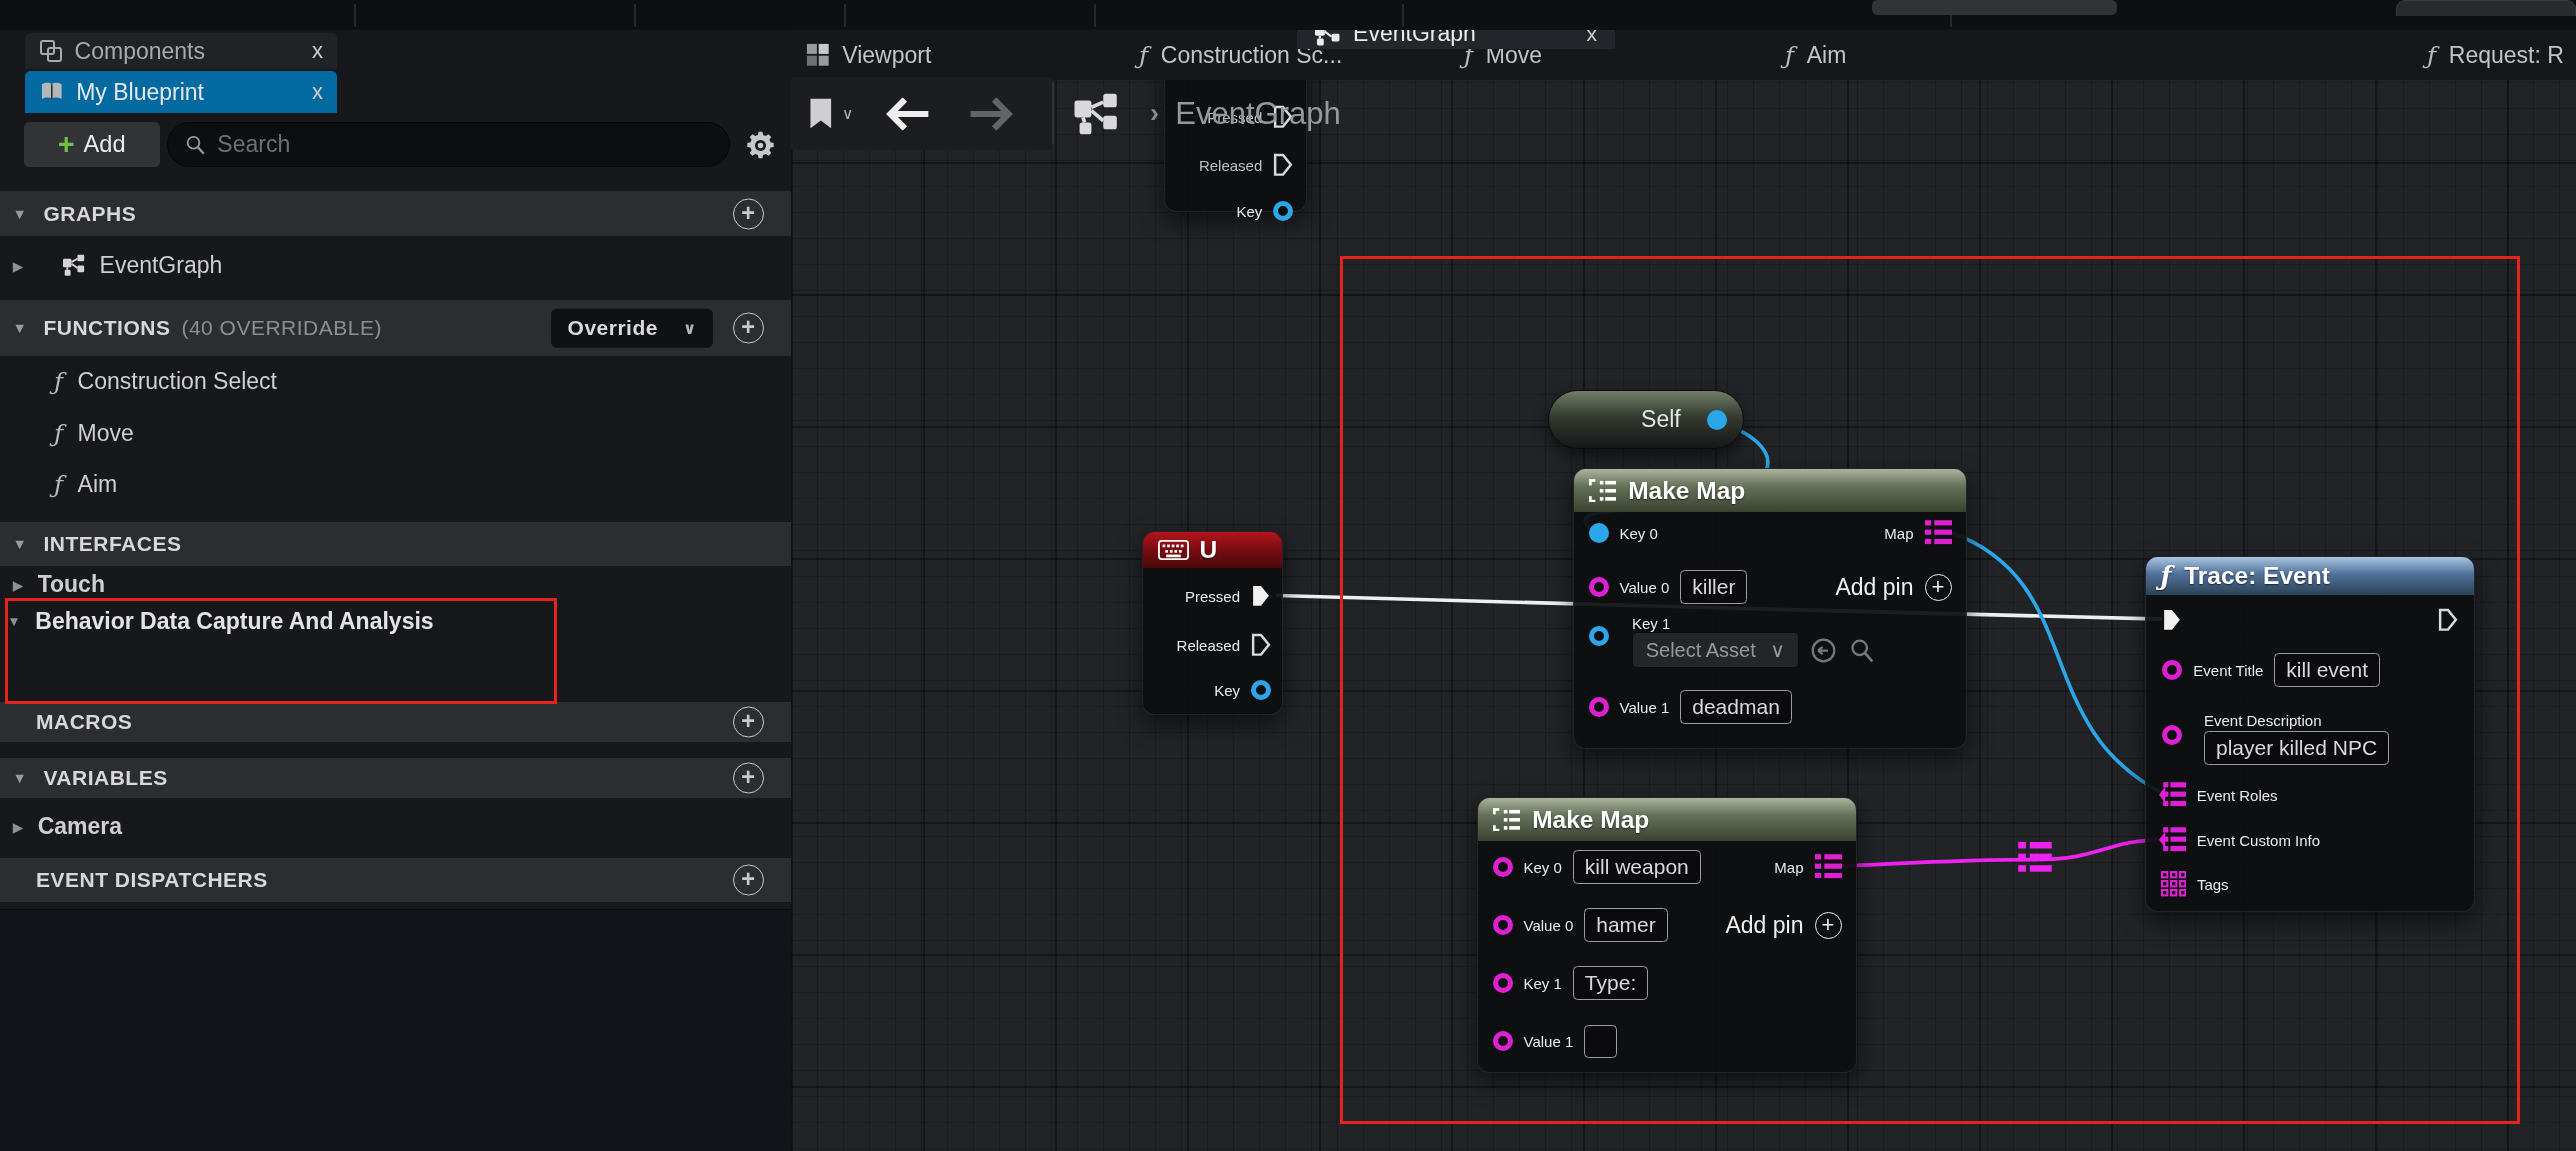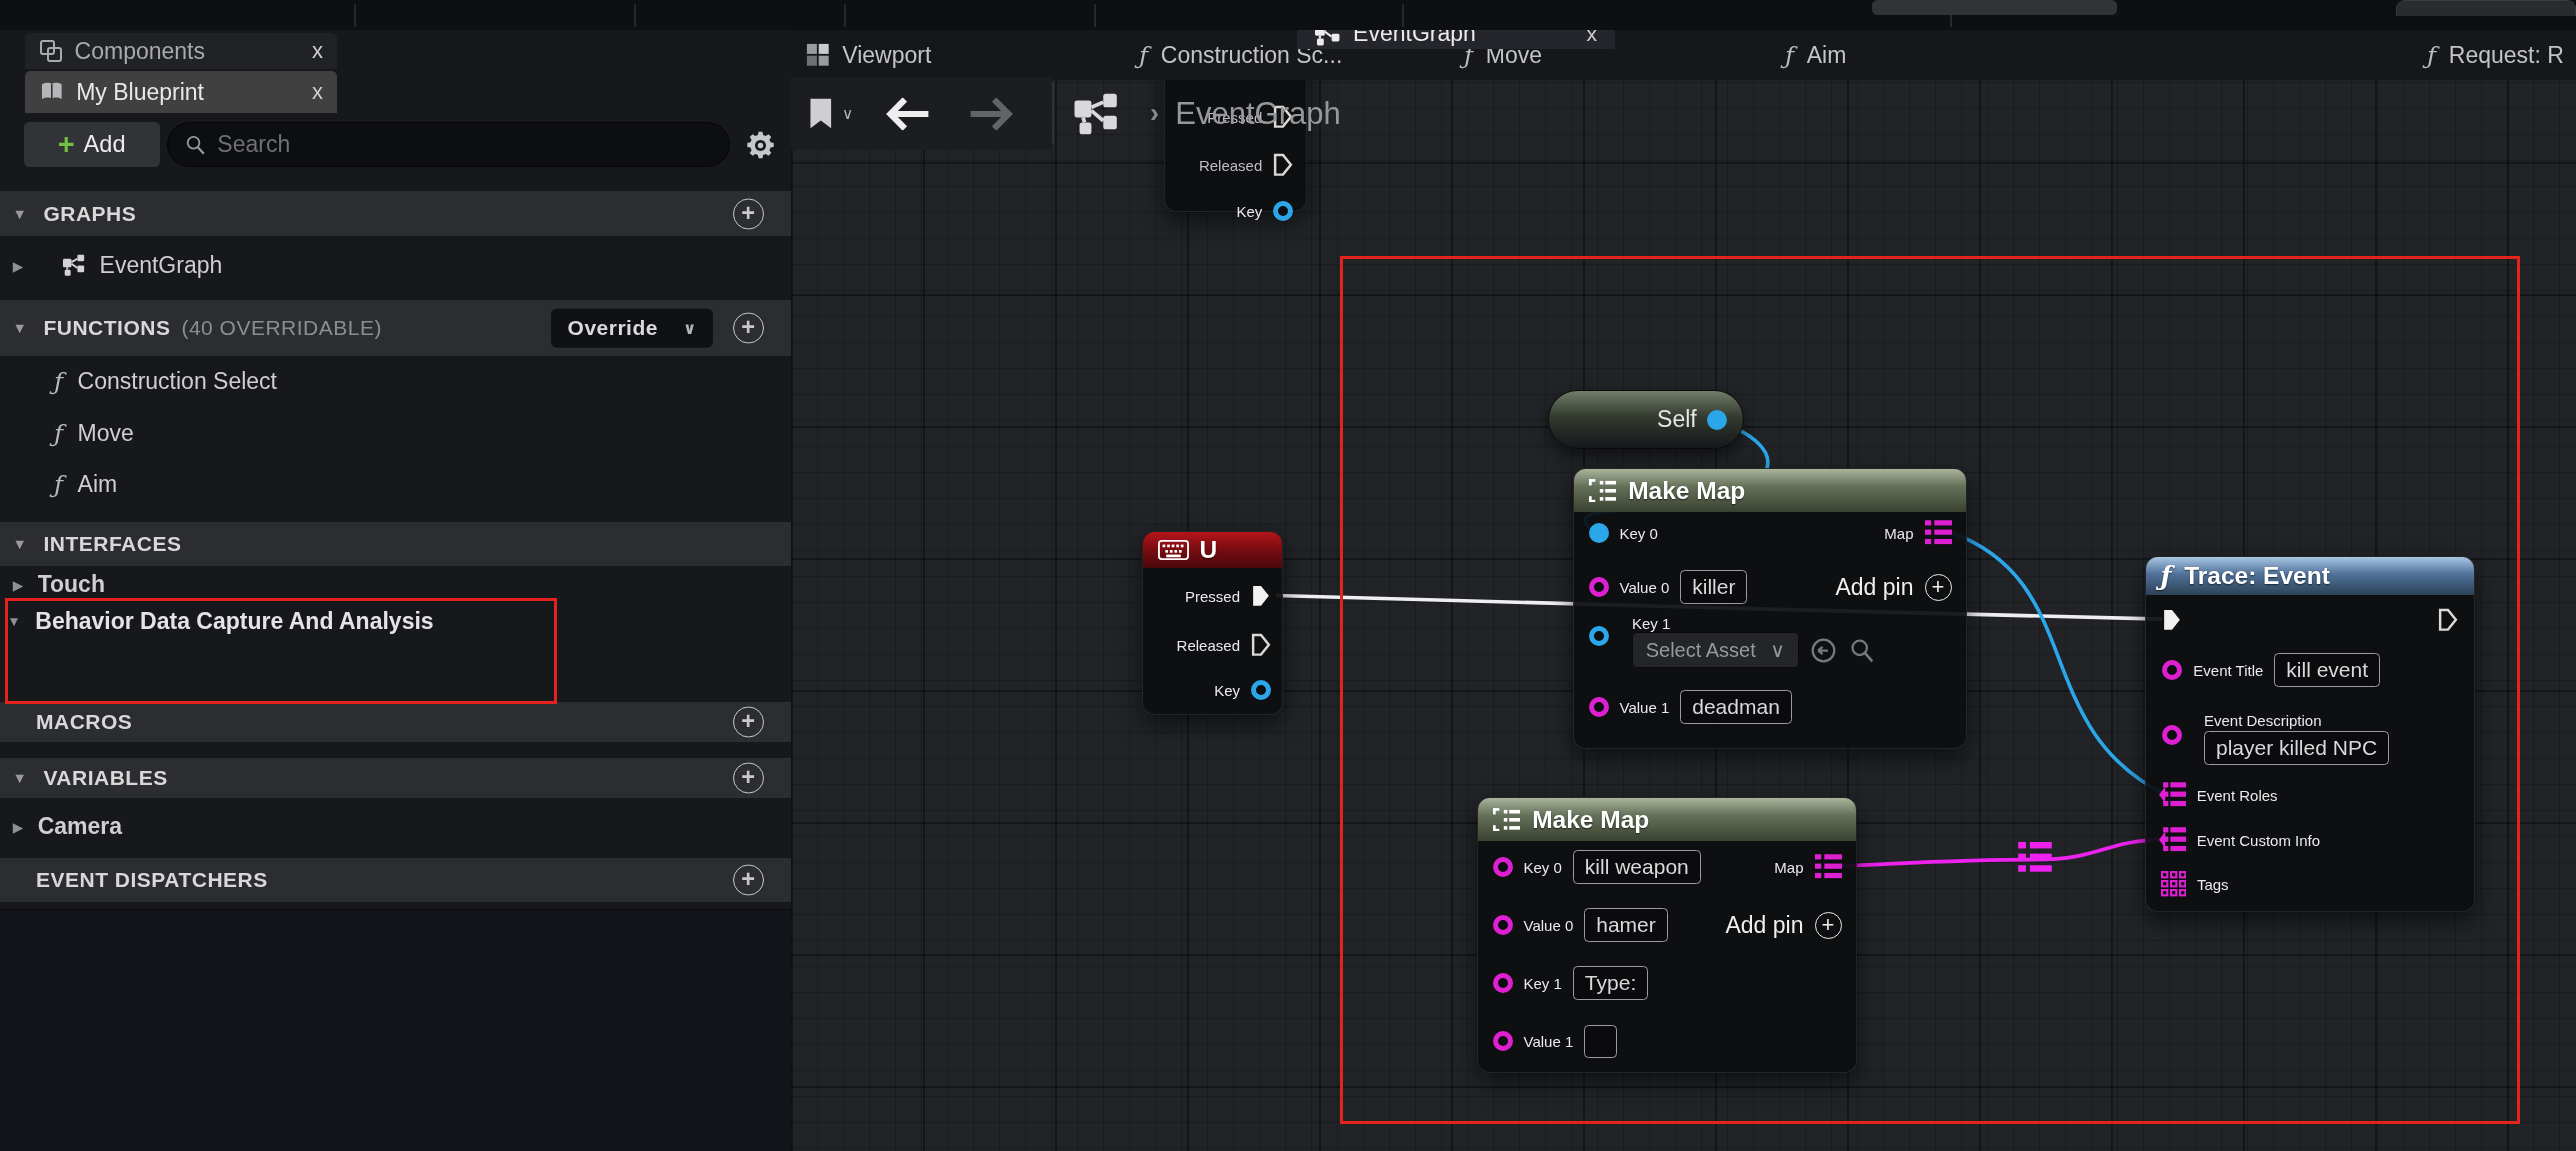--- a/index.html
+++ b/index.html
@@ -86,21 +86,21 @@
     padding:5.4px 12.7px; display:flex; gap:14.5px; align-items:center; }
   .addpin { display:flex; align-items:center; gap:11px; color:#f0f0f0; font-size:23px; }
   .addpin .pc { width:27px; height:27px; border:1.8px solid #ededed; border-radius:50%; text-align:center;
     line-height:23.6px; font-size:22px; color:#ededed; }
   .kb-u { font-size:24.5px; font-weight:bold; color:#fff; }
 
   
   #node-self { position:absolute; left:1548px; top:390px; width:196px; height:59px; border-radius:30px;
     background:linear-gradient(180deg,#717e68 0%,#333a2f 45%,#15171a 100%); border:0.9px solid #0a0a0a;
     box-shadow:0 7.3px 14.5px rgba(0,0,0,.5); z-index:10; display:flex; align-items:center; justify-content:flex-end;
-    gap:10px; padding-right:16.3px; color:#e6e6e6; font-size:23px; }
+    gap:26px; padding-right:16.3px; color:#e6e6e6; font-size:23px; }
 
   
   #wires { left:0; top:0; width:2576px; height:1152px; z-index:9; pointer-events:none; }
 
   
   .redbox { position:absolute; border:3.6px solid #e3231c; z-index:60; pointer-events:none; }
 
   svg { display:block; }
 </style>
 </head>
@@ -487,21 +487,21 @@
     <svg width="22" height="22" viewBox="0 0 22 22">
       <g fill="none" stroke="#a9aaac" stroke-width="2">
           <rect x="1" y="1" width="13" height="13" rx="2"></rect>
           <rect x="8" y="8" width="13" height="13" rx="2"></rect>
         </g>
     </svg>
     <span>Components</span>
     <span class="close">x</span>
   </div>
 
-  <div class="side-tab" style="top:71px;height:42px;background:#404040;border-radius:5.4px 5.4px 0 0;color:#e8e8ea;">
+  <div class="side-tab" style="top:71px;height:42px;background:#0369a1;border-radius:5.4px 5.4px 0 0;color:#e8e8ea;">
     <svg width="23.6" height="20" viewBox="0 0 24 20">
       <path d="M2 2 C6 0 10 0 12 2 C14 0 18 0 22 2 V17 C18 15 14 15 12 17 C10 15 6 15 2 17 Z" fill="#b5b6b8"></path>
       <path d="M11.2 2 h1.6 v15 h-1.6 z" fill="#2d2f33"></path>
     </svg>
     <span>My Blueprint</span>
     <span class="close">x</span>
   </div>
 
   <div id="add-btn">
     <span class="plus">+</span>

